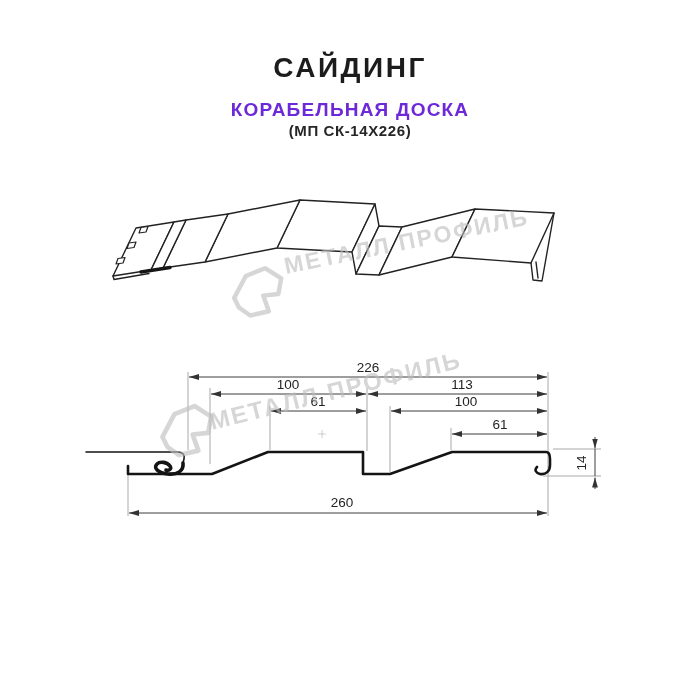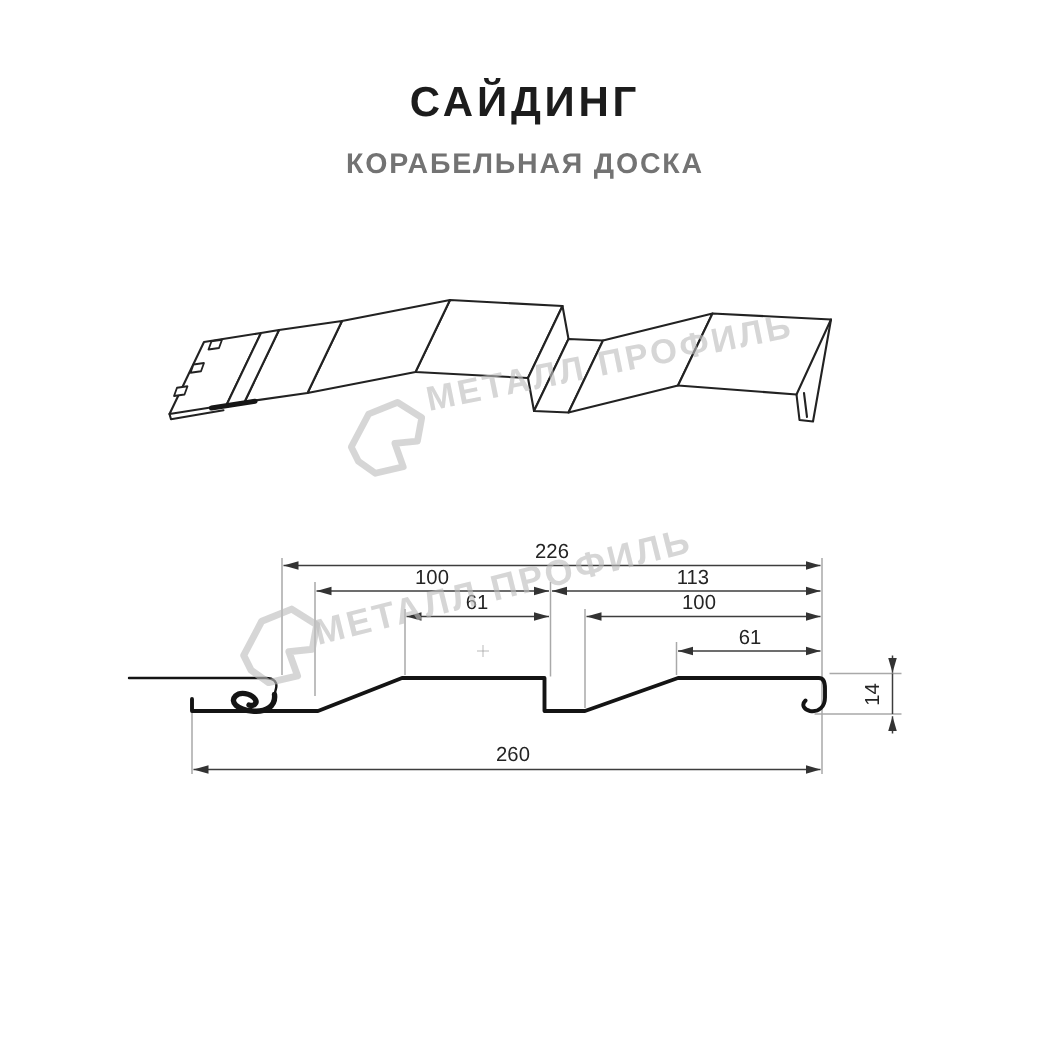--- a/index.html
+++ b/index.html
@@ -2,21 +2,21 @@
 <html><head>
 <meta charset="utf-8">
 <style>
   html,body { margin:0; padding:0; background:#ffffff; }
   .page {
     position:relative; width:700px; height:700px; background:#ffffff;
     font-family:"Liberation Sans", sans-serif; color:#1f1f1f; overflow:hidden;
   }
   .hdr { position:absolute; left:0; width:700px; text-align:center; }
   .title    { top:52px;  font-size:28px; font-weight:800; letter-spacing:2.5px; color:#1c1c1c; }
-  .subtitle { top:99px;  font-size:19px; font-weight:700; letter-spacing:1.2px; color:#737373; }
+  .subtitle { top:99px;  font-size:19px; font-weight:700; letter-spacing:1.2px; color:#6d28d9; }
   .model    { top:122px; font-size:15px; font-weight:700; letter-spacing:0.6px; color:#262626; }
   .footer   { position:absolute; top:616px; left:0; width:700px; text-align:center;
               font-size:19px; font-weight:600; letter-spacing:0.8px; color:#222; }
   svg.canvas { position:absolute; left:0; top:0; }
   .face   { fill:#ffffff; stroke:#222222; stroke-width:1.4; stroke-linejoin:round; }
   .wire   { fill:none; stroke:#222222; stroke-width:1.4; stroke-linejoin:round; stroke-linecap:round; }
   .wire-heavy { fill:none; stroke:#161616; stroke-width:3.4; stroke-linecap:round; }
   .hole   { fill:#ffffff; stroke:#222222; stroke-width:1.2; stroke-linejoin:round; }
   .prof   { fill:none; stroke:#141414; stroke-width:2.6; stroke-linejoin:round; stroke-linecap:round; }
   .prof-thin { fill:none; stroke:#141414; stroke-width:1.6; stroke-linecap:round; }
@@ -29,20 +29,21 @@
   .wm-logo { fill:none; stroke:#bdbdbd; stroke-width:8; stroke-linejoin:round; opacity:0.62; }
   .centermark { stroke:#9a9a9a; stroke-width:0.9; opacity:0.5; }
 </style>
 </head>
 <body>
 
 <div class="page">
 
   <div class="hdr title">САЙДИНГ</div>
   <div class="hdr subtitle">КОРАБЕЛЬНАЯ ДОСКА</div>
+  <div class="hdr model">(МП СК-14Х226)</div>
 
   <svg class="canvas" width="700" height="700" viewBox="0 0 700 700">
     <defs>
       <marker id="arr" markerUnits="userSpaceOnUse" markerWidth="11" markerHeight="8" refX="10" refY="3.5" orient="auto-start-reverse">
         <path d="M0,0.6 L10,3.5 L0,6.4 Z" fill="#333"></path>
       </marker>
     </defs>
 
     <g>
 

